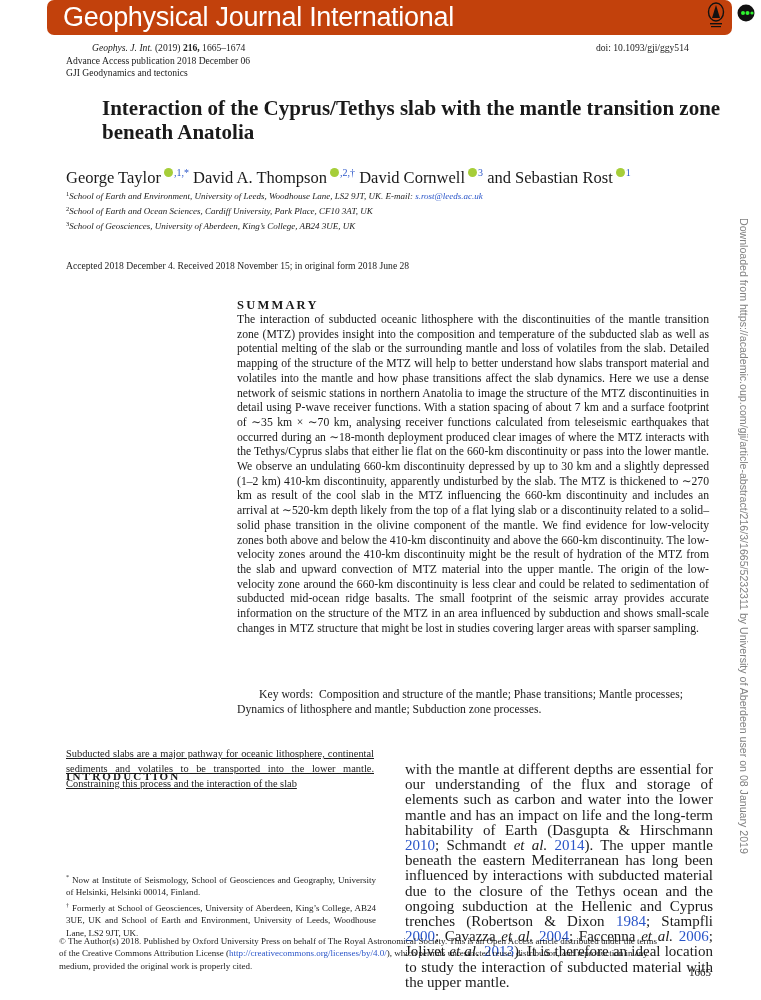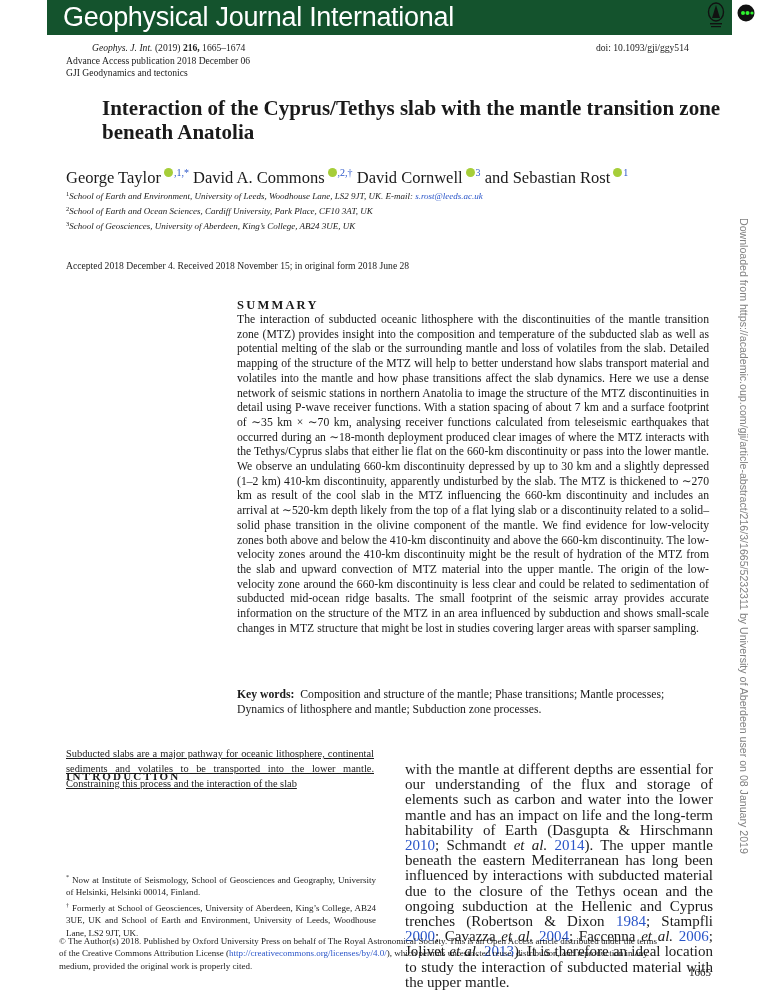--- a/index.html
+++ b/index.html
@@ -1,40 +1,40 @@
 <!DOCTYPE html>
 <html><head>
 <meta charset="utf-8">
 <style>
   html, body { margin: 0; padding: 0; background: #ffffff; }
   body { width: 761px; height: 1000px; position: relative; overflow: hidden;
          font-family: "Liberation Serif", "DejaVu Serif", serif; color: #1a1a1a; }
   .banner { position: absolute; left: 47px; top: 0; width: 685px; height: 35px;
-            background: #14532d; }
+            background: #c2410c; border-radius: 7px; }
   .banner-title { position: absolute; left: 16px; top: 0px; font-family: "Liberation Sans", "DejaVu Sans", sans-serif;
                   font-size: 27px; color: #ffffff; letter-spacing: -0.3px; line-height: 34px; }
   .logo-ras { position: absolute; left: 660px; top: 2px; width: 18px; height: 28px; }
   .logo-dgg { position: absolute; left: 690px; top: 4px; width: 18px; height: 18px; }
   .meta { position: absolute; font-size: 9.6px; line-height: 12.5px; }
   .meta i { font-style: italic; margin-left: 26px; }
   .title { position: absolute; left: 66px; top: 96px; width: 660px; font-size: 21px; font-weight: bold;
            line-height: 24px; color: #1a1a1a; margin-left: 36px; }
   .authors { position: absolute; left: 66px; top: 163px; font-size: 16.5px; line-height: 20px; white-space: nowrap; }
   .orcid { display: inline-block; width: 9px; height: 9px; border-radius: 50%; background: #a6ce39;
            vertical-align: 6px; margin: 0 1px 0 3px; }
   .aff-sup { font-size: 10px; vertical-align: 7px; color: #2a55c8; }
   .affs { position: absolute; left: 66px; top: 188px; font-size: 9px; line-height: 12.8px; font-style: italic; }
   .affs .num { font-style: normal; font-size: 6.5px; vertical-align: 3px; }
   .link { color: #2a55c8; }
   .accepted { position: absolute; left: 66px; top: 260px; font-size: 9.6px; }
   .summary-head { position: absolute; left: 237px; top: 298px; font-size: 12.5px; font-weight: bold; letter-spacing: 2.2px; }
   .summary { position: absolute; left: 237px; top: 313px; width: 472px; font-size: 11.7px; line-height: 14.7px;
              text-align: justify; }
   .keywords { position: absolute; left: 237px; top: 688px; width: 472px; font-size: 11.7px; line-height: 14.7px; }
-  .keywords b { font-weight: bold; }
+  .keywords b { font-weight: normal; margin-left: 22px; }
   .intro-head { position: absolute; left: 66px; top: 770px; font-size: 11px; font-weight: bold; letter-spacing: 2.2px; text-align: right; }
   .col1 { position: absolute; left: 66px; top: 746px; width: 308px; font-size: 10.4px; line-height: 15px; text-align: justify; text-decoration: underline; }
   .col2 { position: absolute; left: 405px; top: 762px; width: 308px; font-size: 15px; line-height: 15.2px; text-align: justify; }
   .footnotes { position: absolute; left: 66px; top: 871px; width: 310px; font-size: 9px; line-height: 12.4px; text-align: justify; }
   .footnotes sup { font-size: 6px; }
   .license { position: absolute; left: 59px; top: 935px; width: 600px; font-size: 9px; line-height: 12.4px; }
   .pagenum { position: absolute; left: 689px; top: 952px; font-size: 11px; margin-top: 14px; }
   .sidebar { position: absolute; left: 736px; top: 218px; transform-origin: 0 0; transform: rotate(90deg) translate(0, -14px);
              font-family: "Liberation Sans", "DejaVu Sans", sans-serif; font-size: 10.6px; color: #808080; white-space: nowrap; }
 </style>
@@ -64,21 +64,21 @@
   <span>1665–1674</span>
 </div>
 <div class="meta" style="left:596px; top:42px;">doi: 10.1093/gji/ggy514</div>
 <div class="meta" style="left:66px; top:54.5px;">Advance Access publication 2018 December 06</div>
 <div class="meta" style="left:66px; top:67px;">GJI Geodynamics and tectonics</div>
 
 <div class="title">Interaction of the Cyprus/Tethys slab with the mantle transition zone beneath Anatolia</div>
 
 <div class="authors">
   <span>George Taylor</span><span class="orcid"></span><span class="aff-sup">,1,*</span>
-  <span>David A. Commons</span><span class="orcid"></span><span class="aff-sup">,2,†</span>
+  <span>David A. Thompson</span><span class="orcid"></span><span class="aff-sup">,2,†</span>
   <span>David Cornwell</span><span class="orcid"></span><span class="aff-sup">3</span>
   <span>and</span>
   <span>Sebastian Rost</span><span class="orcid"></span><span class="aff-sup">1</span>
 </div>
 
 <div class="affs">
   <div><span class="num">1</span><span>School of Earth and Environment, University of Leeds, Woodhouse Lane, LS2 9JT, UK. E-mail: </span><span class="link">s.rost@leeds.ac.uk</span></div>
   <div><span class="num">2</span><span>School of Earth and Ocean Sciences, Cardiff University, Park Place, CF10 3AT, UK</span></div>
   <div><span class="num">3</span><span>School of Geosciences, University of Aberdeen, King’s College, AB24 3UE, UK</span></div>
 </div>

